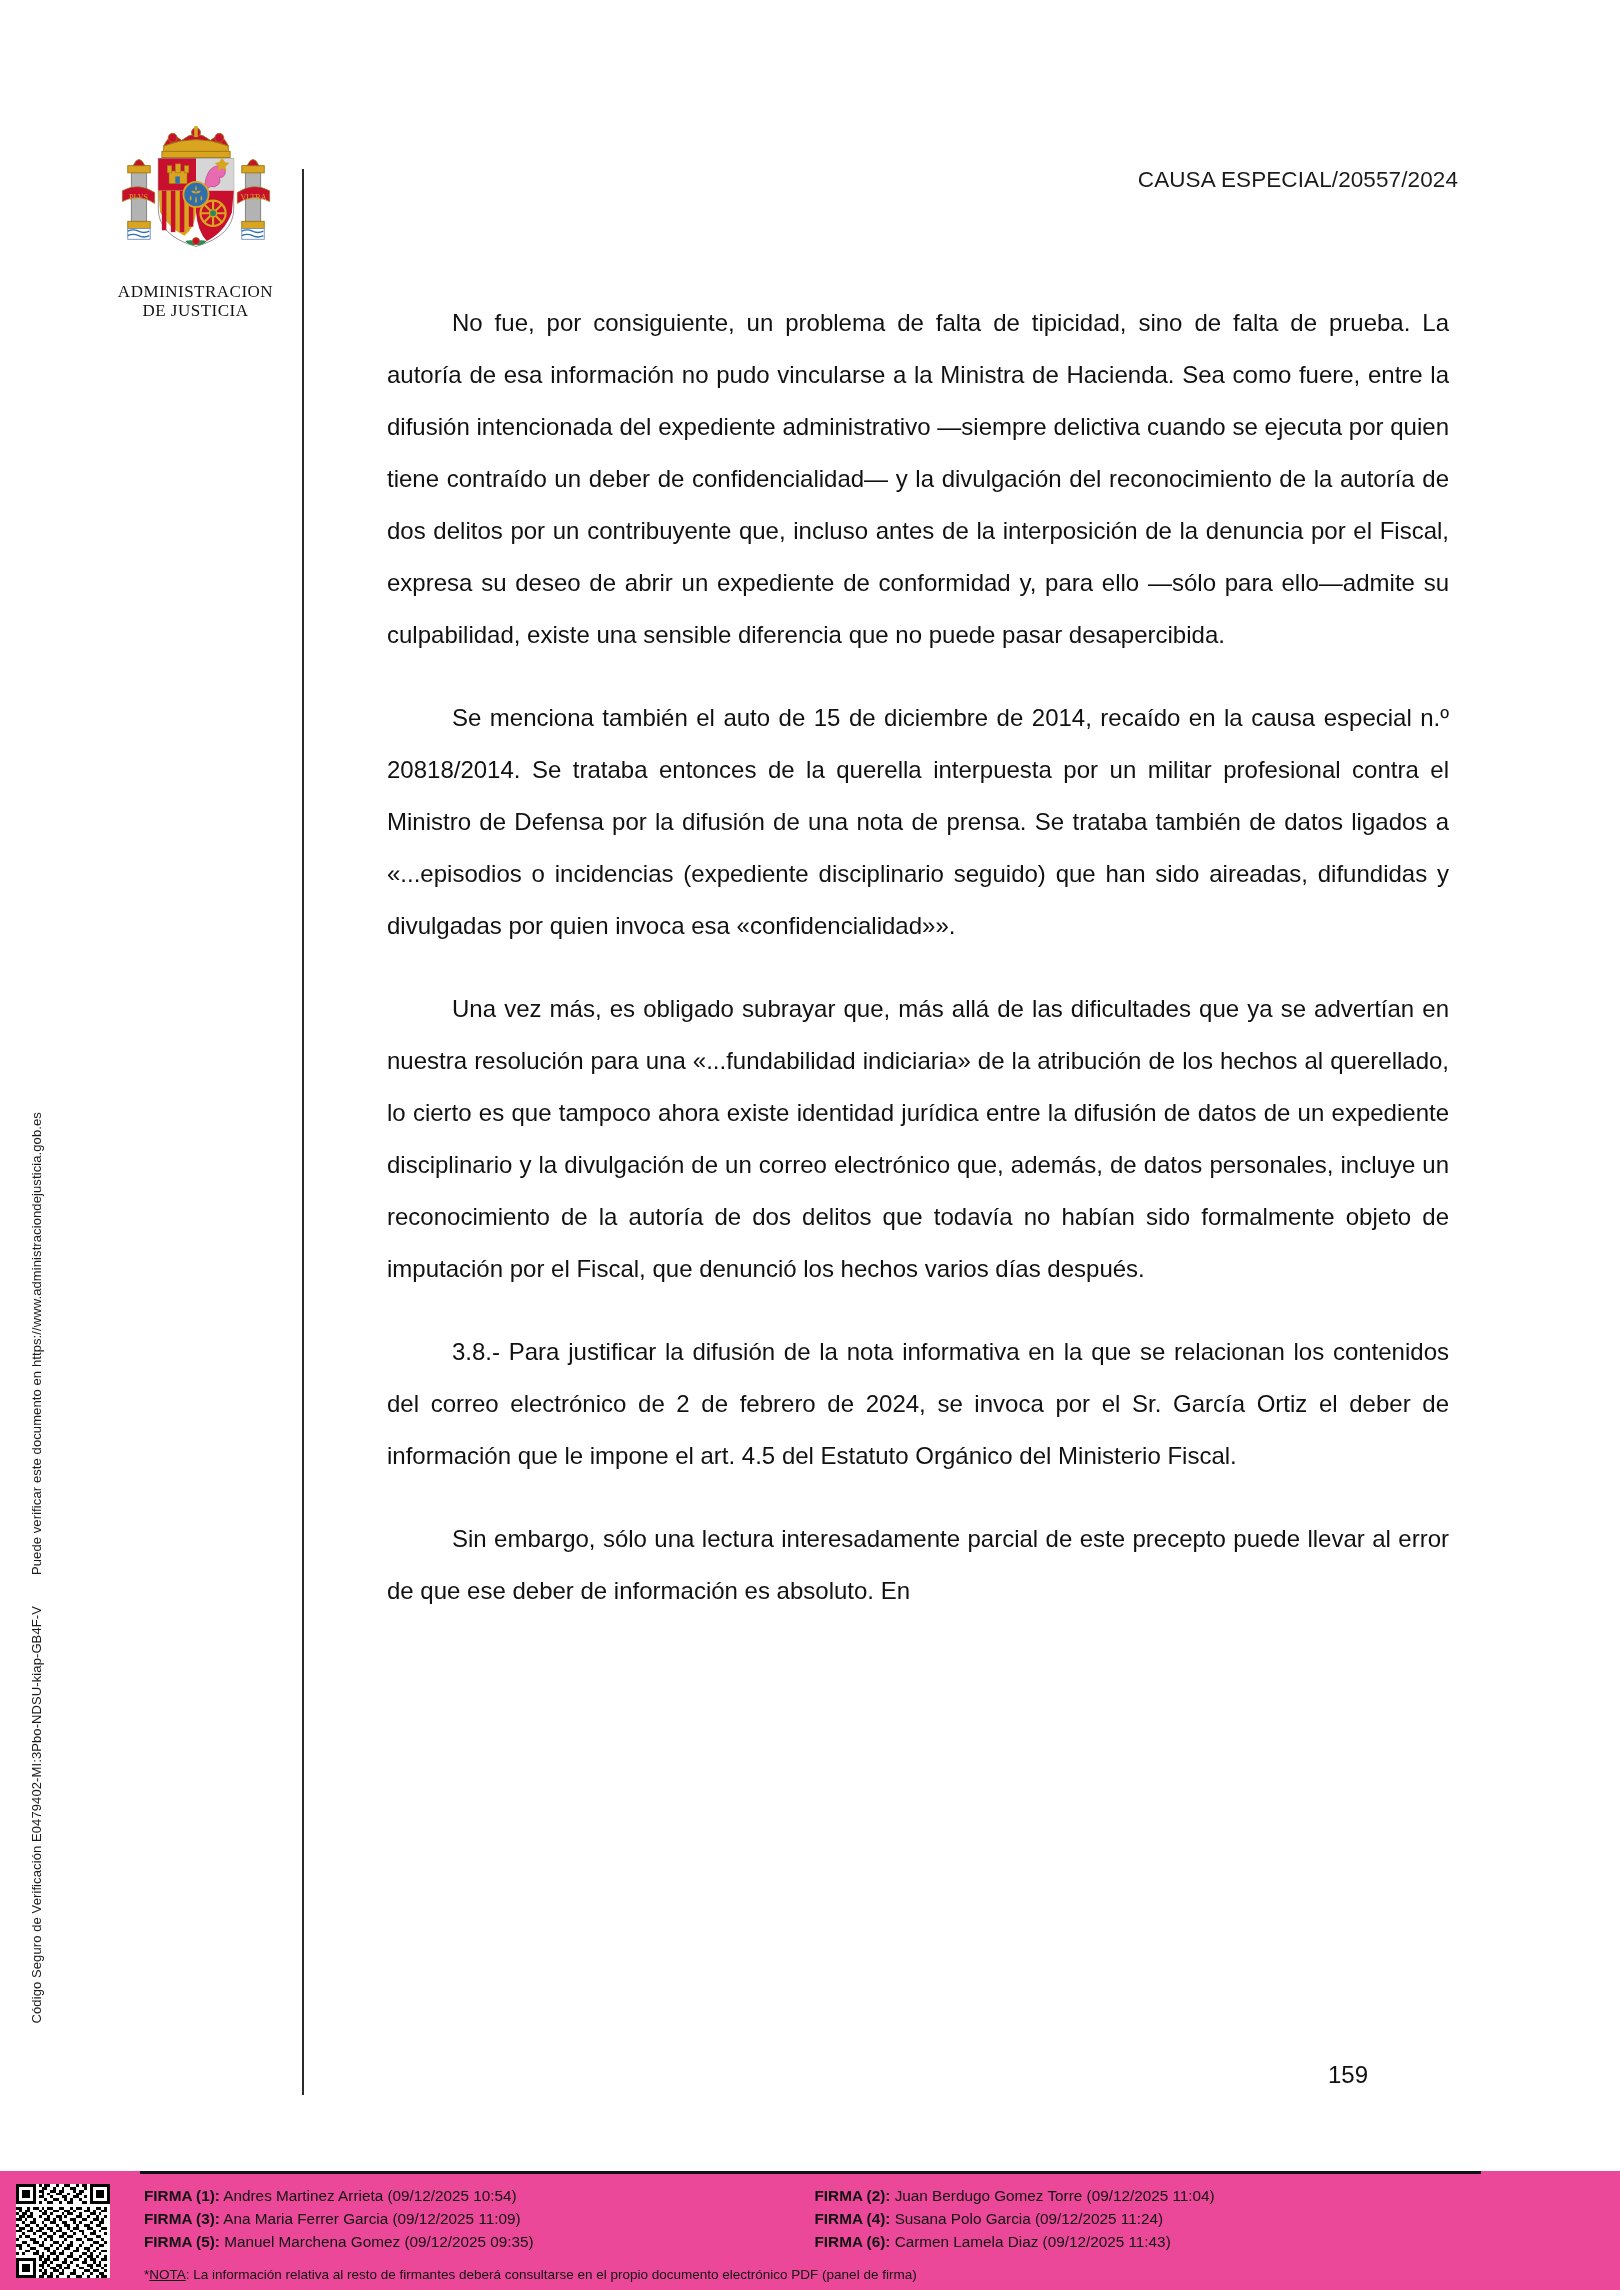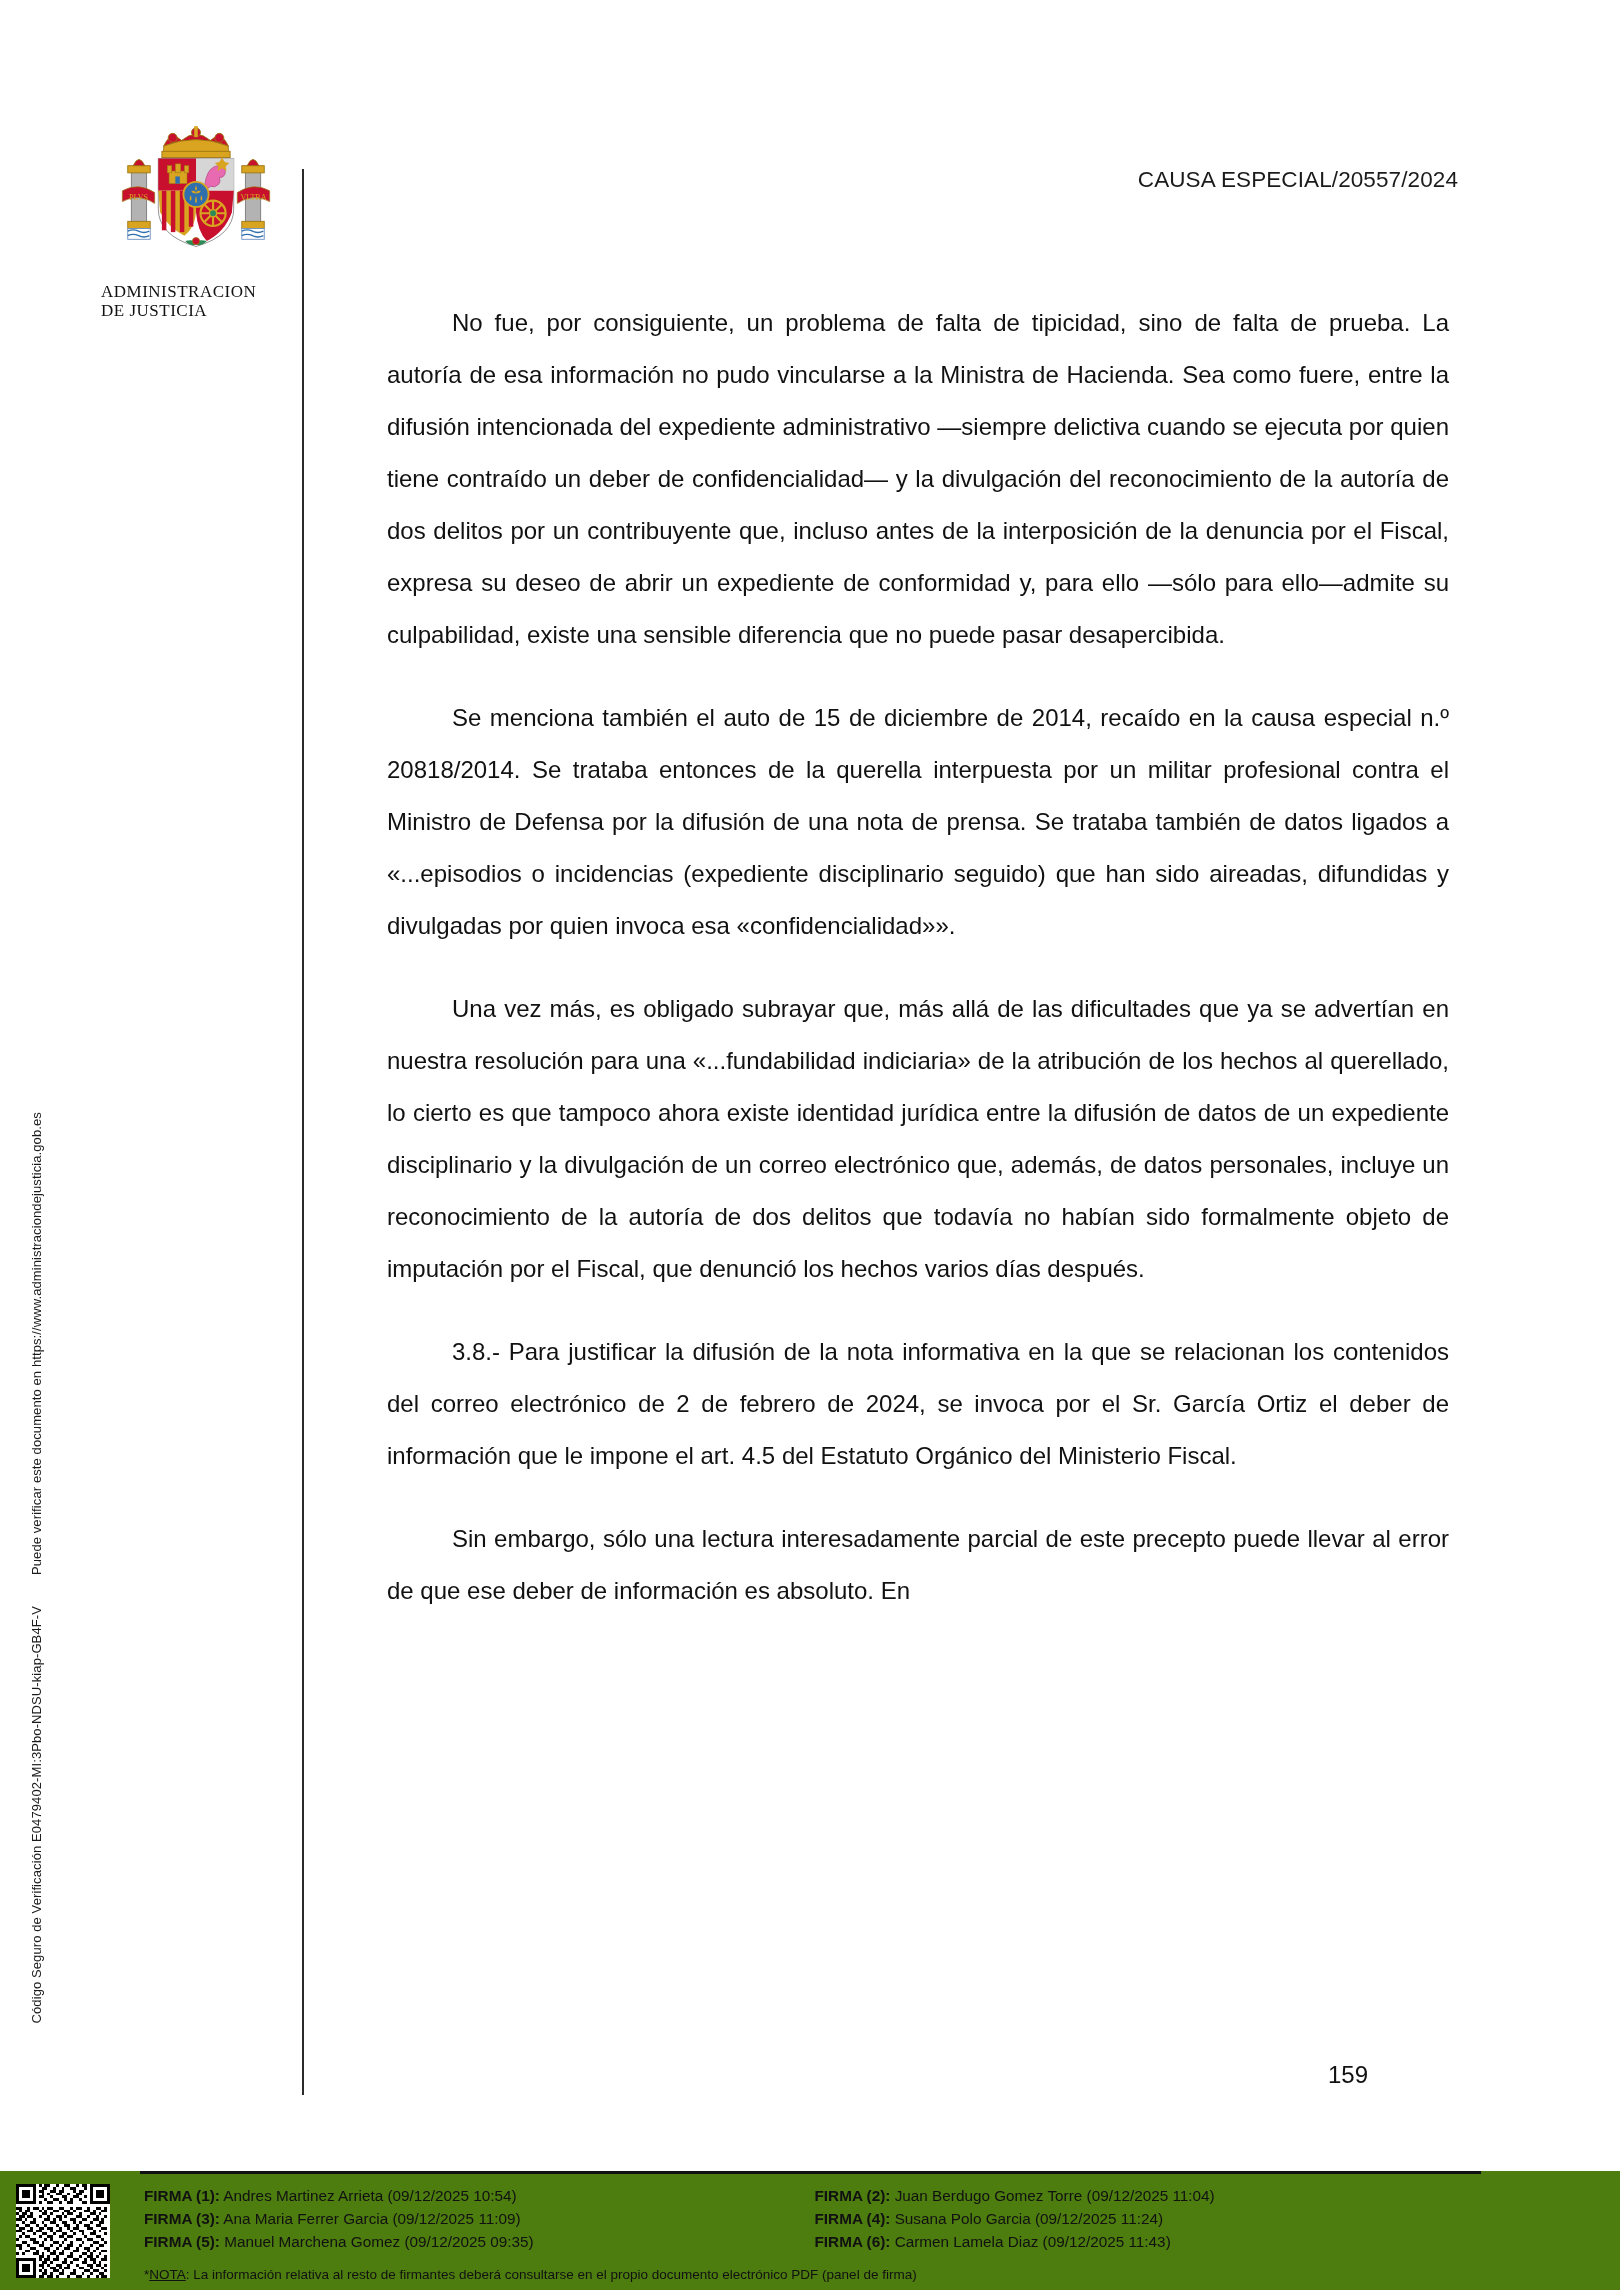--- a/index.html
+++ b/index.html
@@ -42,20 +42,21 @@
     font-family: "Liberation Sans", sans-serif;
   }
   .vrail-text .gap { display: inline-block; width: 31px; }
 
   
   .emblem-block {
     position: absolute;
     left: 101px;
     top: 126px;
     width: 189px;
+    text-align: center;
   }
   .emblem-svg { display: block; margin: 0 auto; }
   .emblem-caption {
     font-family: "Liberation Serif", serif;
     font-size: 17px;
     line-height: 1.14;
     letter-spacing: 0.5px;
     color: #111;
     margin-top: 21px;
   }
@@ -112,21 +113,21 @@
     color: #111;
   }
 
   
   .footer {
     position: absolute;
     left: 0px;
     top: 2171px;
     width: 1620px;
     height: 120px;
-    background: #4d7c0f;
+    background: #ec4899;
   }
   .footer-rule {
     position: absolute;
     left: 140px;
     top: 0px;
     width: 1341px;
     height: 2.7px;
     background: #111;
   }
   .qr {

